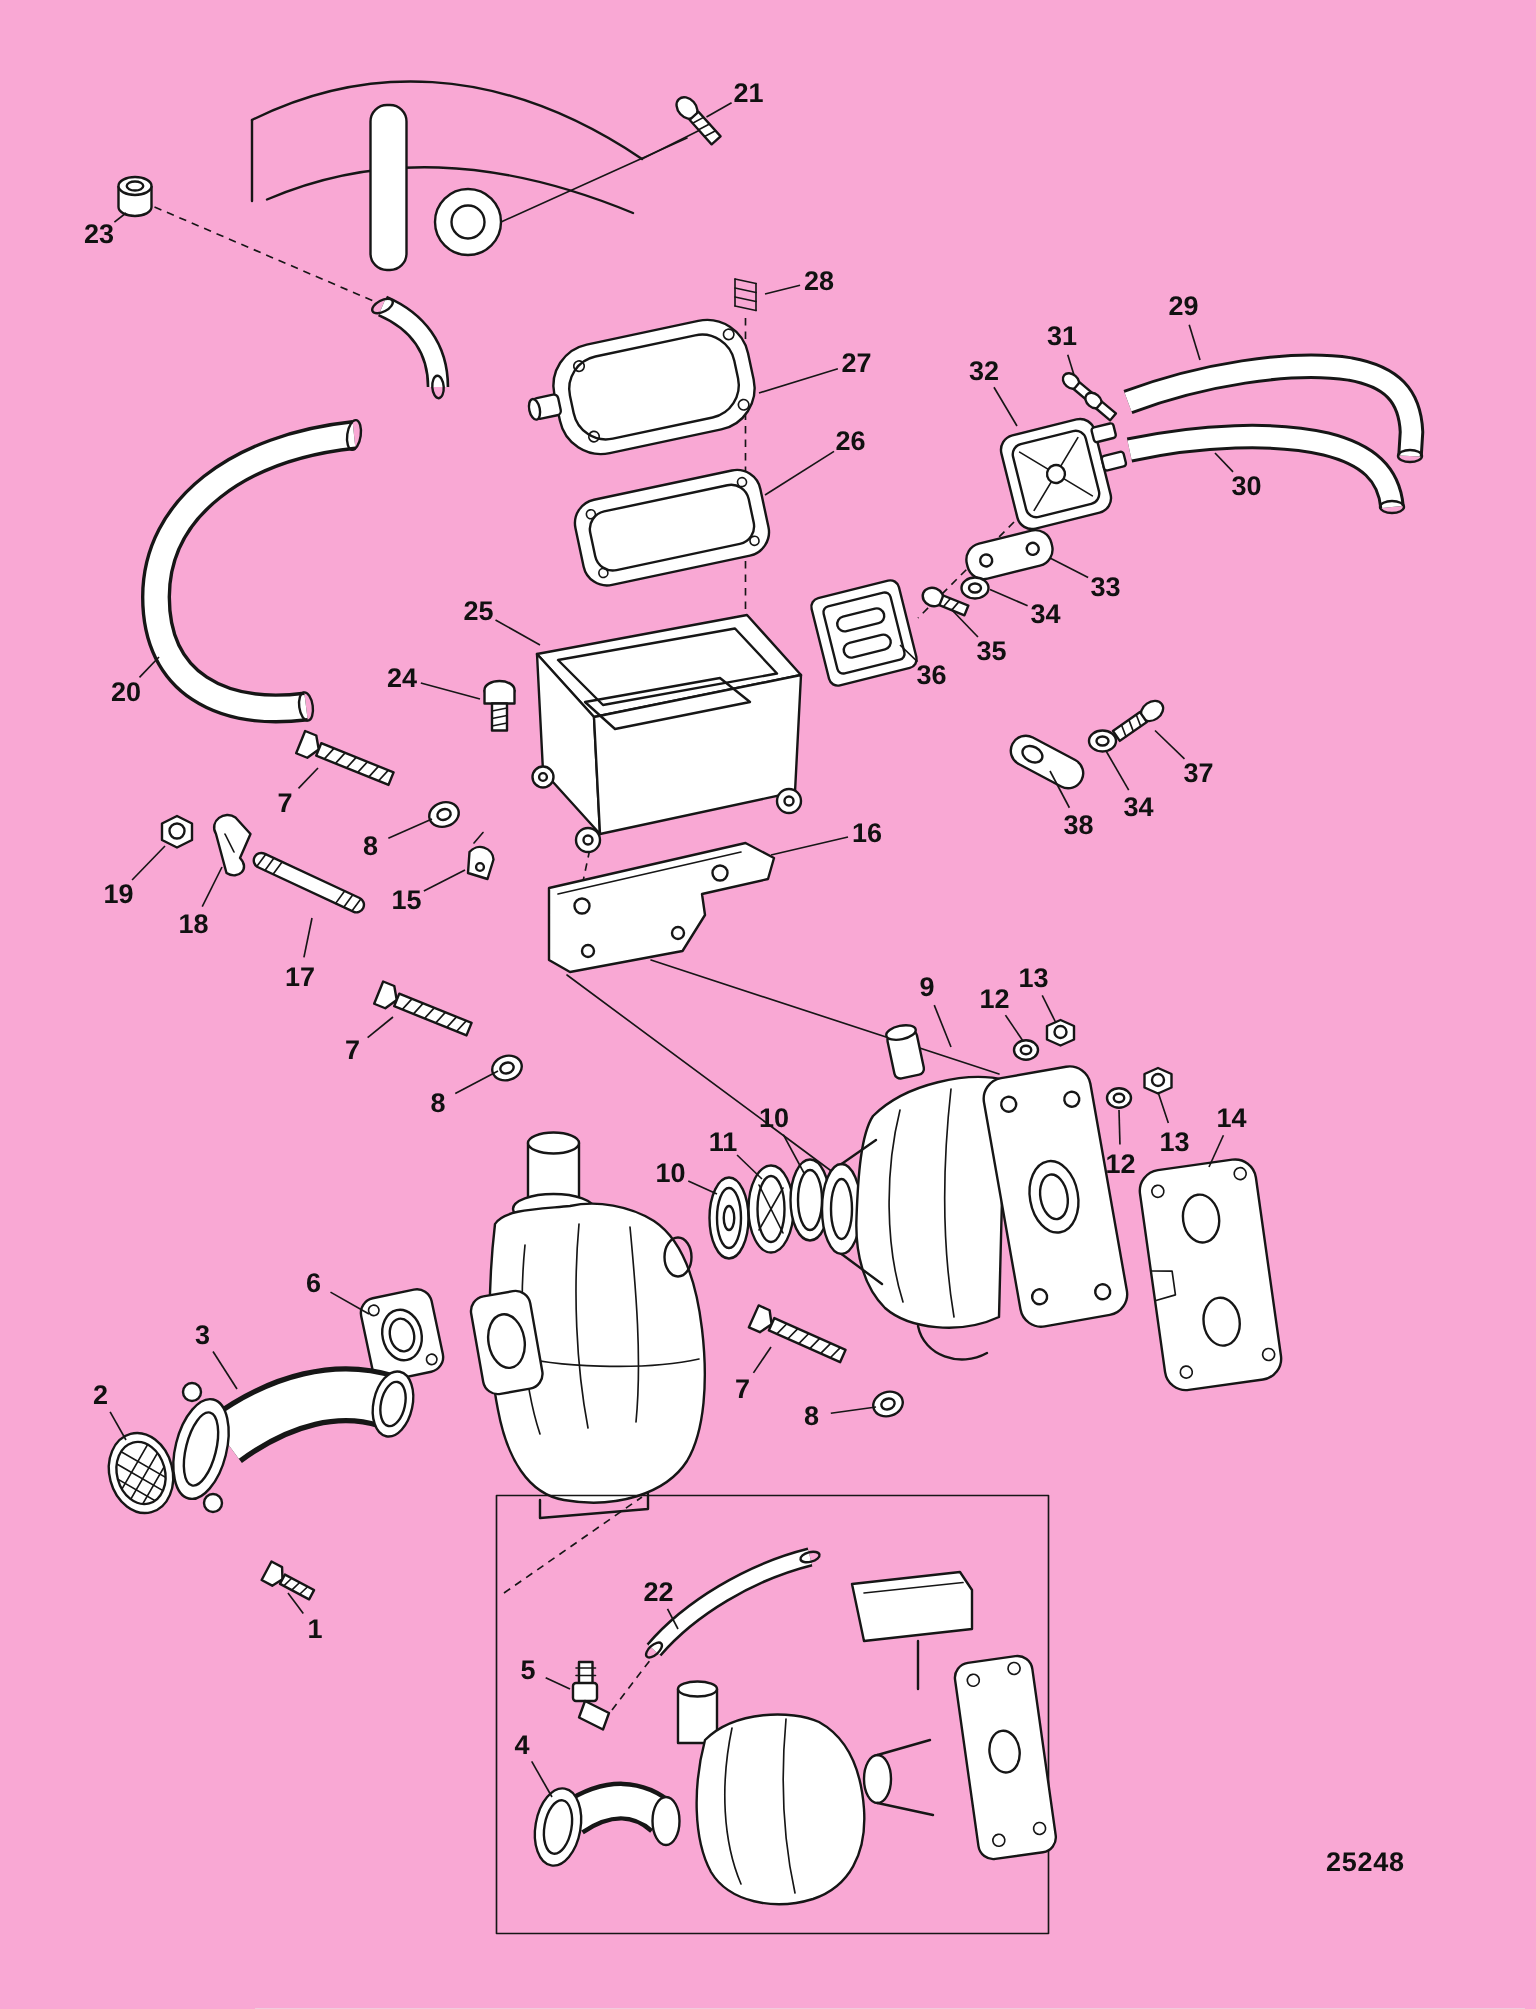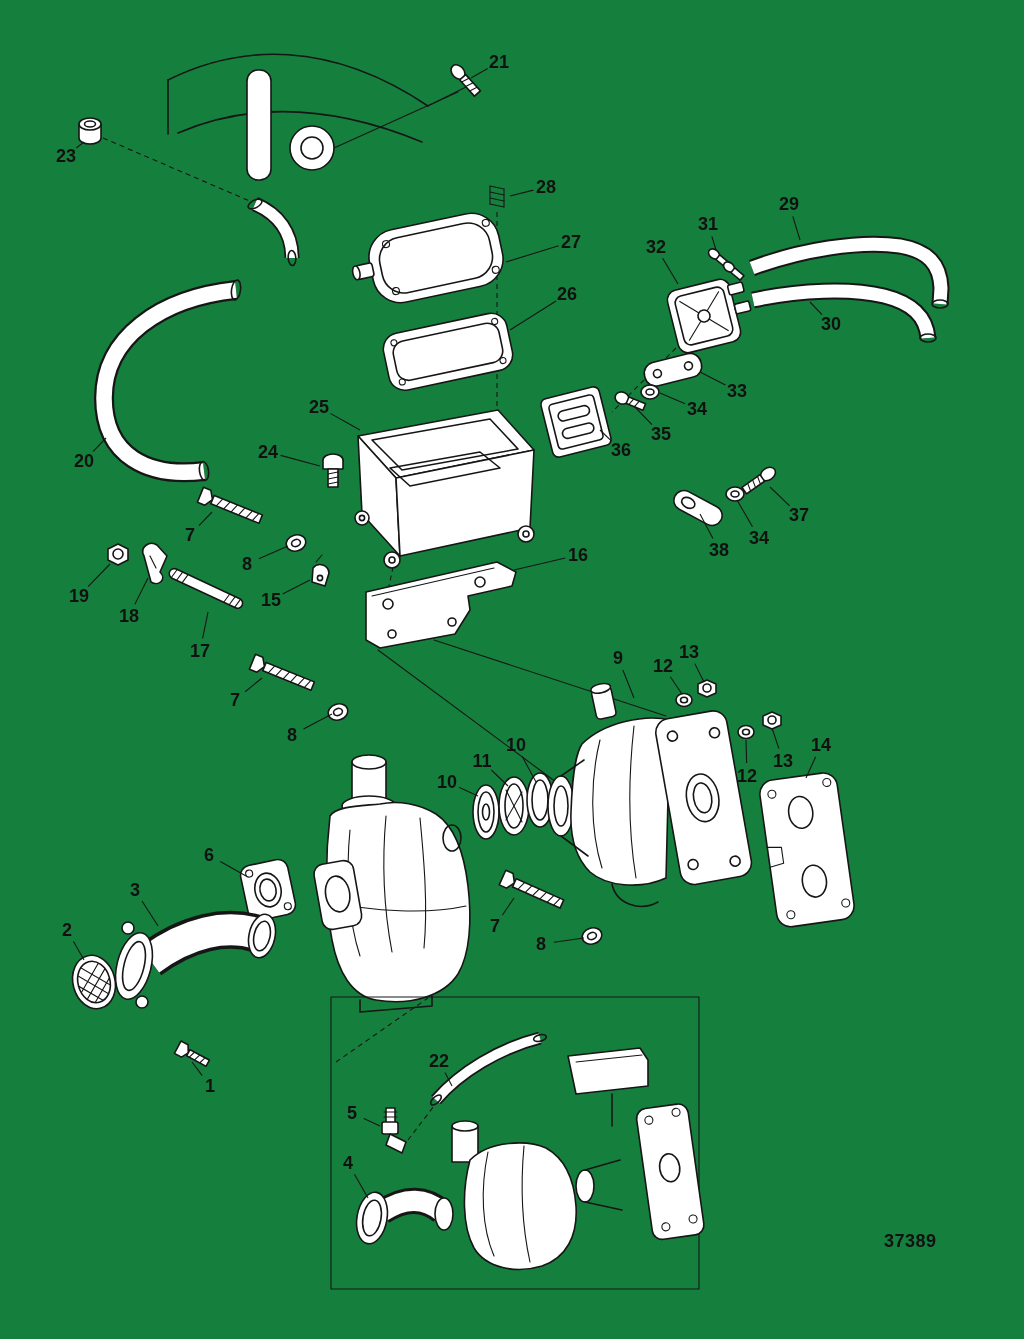--- a/index.html
+++ b/index.html
@@ -1,16 +1,16 @@
 <!DOCTYPE html>
 <html><head>
 <meta charset="utf-8">
 <style>
   html,body{margin:0;padding:0;background:#e8e8e8;}
-  .page{position:relative;width:1024px;height:1339px;background:#15803d;overflow:hidden;
+  .page{position:relative;width:1024px;height:1339px;background:#f9a8d4;overflow:hidden;
         font-family:"Liberation Sans",sans-serif;}
   .page svg{position:absolute;left:0;top:0;}
   
   .ln{fill:none;stroke:#161616;stroke-width:1.6;stroke-linecap:round;stroke-linejoin:round;}
   .lw{fill:#ffffff;stroke:#161616;stroke-width:1.6;stroke-linejoin:round;}
   .thin{stroke-width:1.1;}
   .dash{fill:none;stroke:#161616;stroke-width:1.1;stroke-dasharray:5 4;}
   .to{fill:none;stroke:#161616;stroke-linecap:butt;}
   .ti{fill:none;stroke:#ffffff;stroke-linecap:butt;}
   .callout{font:bold 18px "Liberation Sans",sans-serif;fill:#111;text-anchor:middle;}
@@ -534,15 +534,15 @@
         <text x="210" y="1092" class="callout">1</text>
         <line x1="444.99758557634584" y1="1072.5338184160498" x2="452" y2="1086" class="leader"></line>
         <text x="439" y="1067" class="callout">22</text>
         <line x1="363.79111658072964" y1="1118.4744469839102" x2="380" y2="1126" class="leader"></line>
         <text x="352" y="1119" class="callout">5</text>
         <line x1="354.44980619863884" y1="1174.287160847618" x2="368" y2="1198" class="leader"></line>
         <text x="348" y="1169" class="callout">4</text>
       </g>
 </svg>
 
-<div class="fig-num">37389</div>
+<div class="fig-num">25248</div>
 
 </div>
 
 </body></html>

